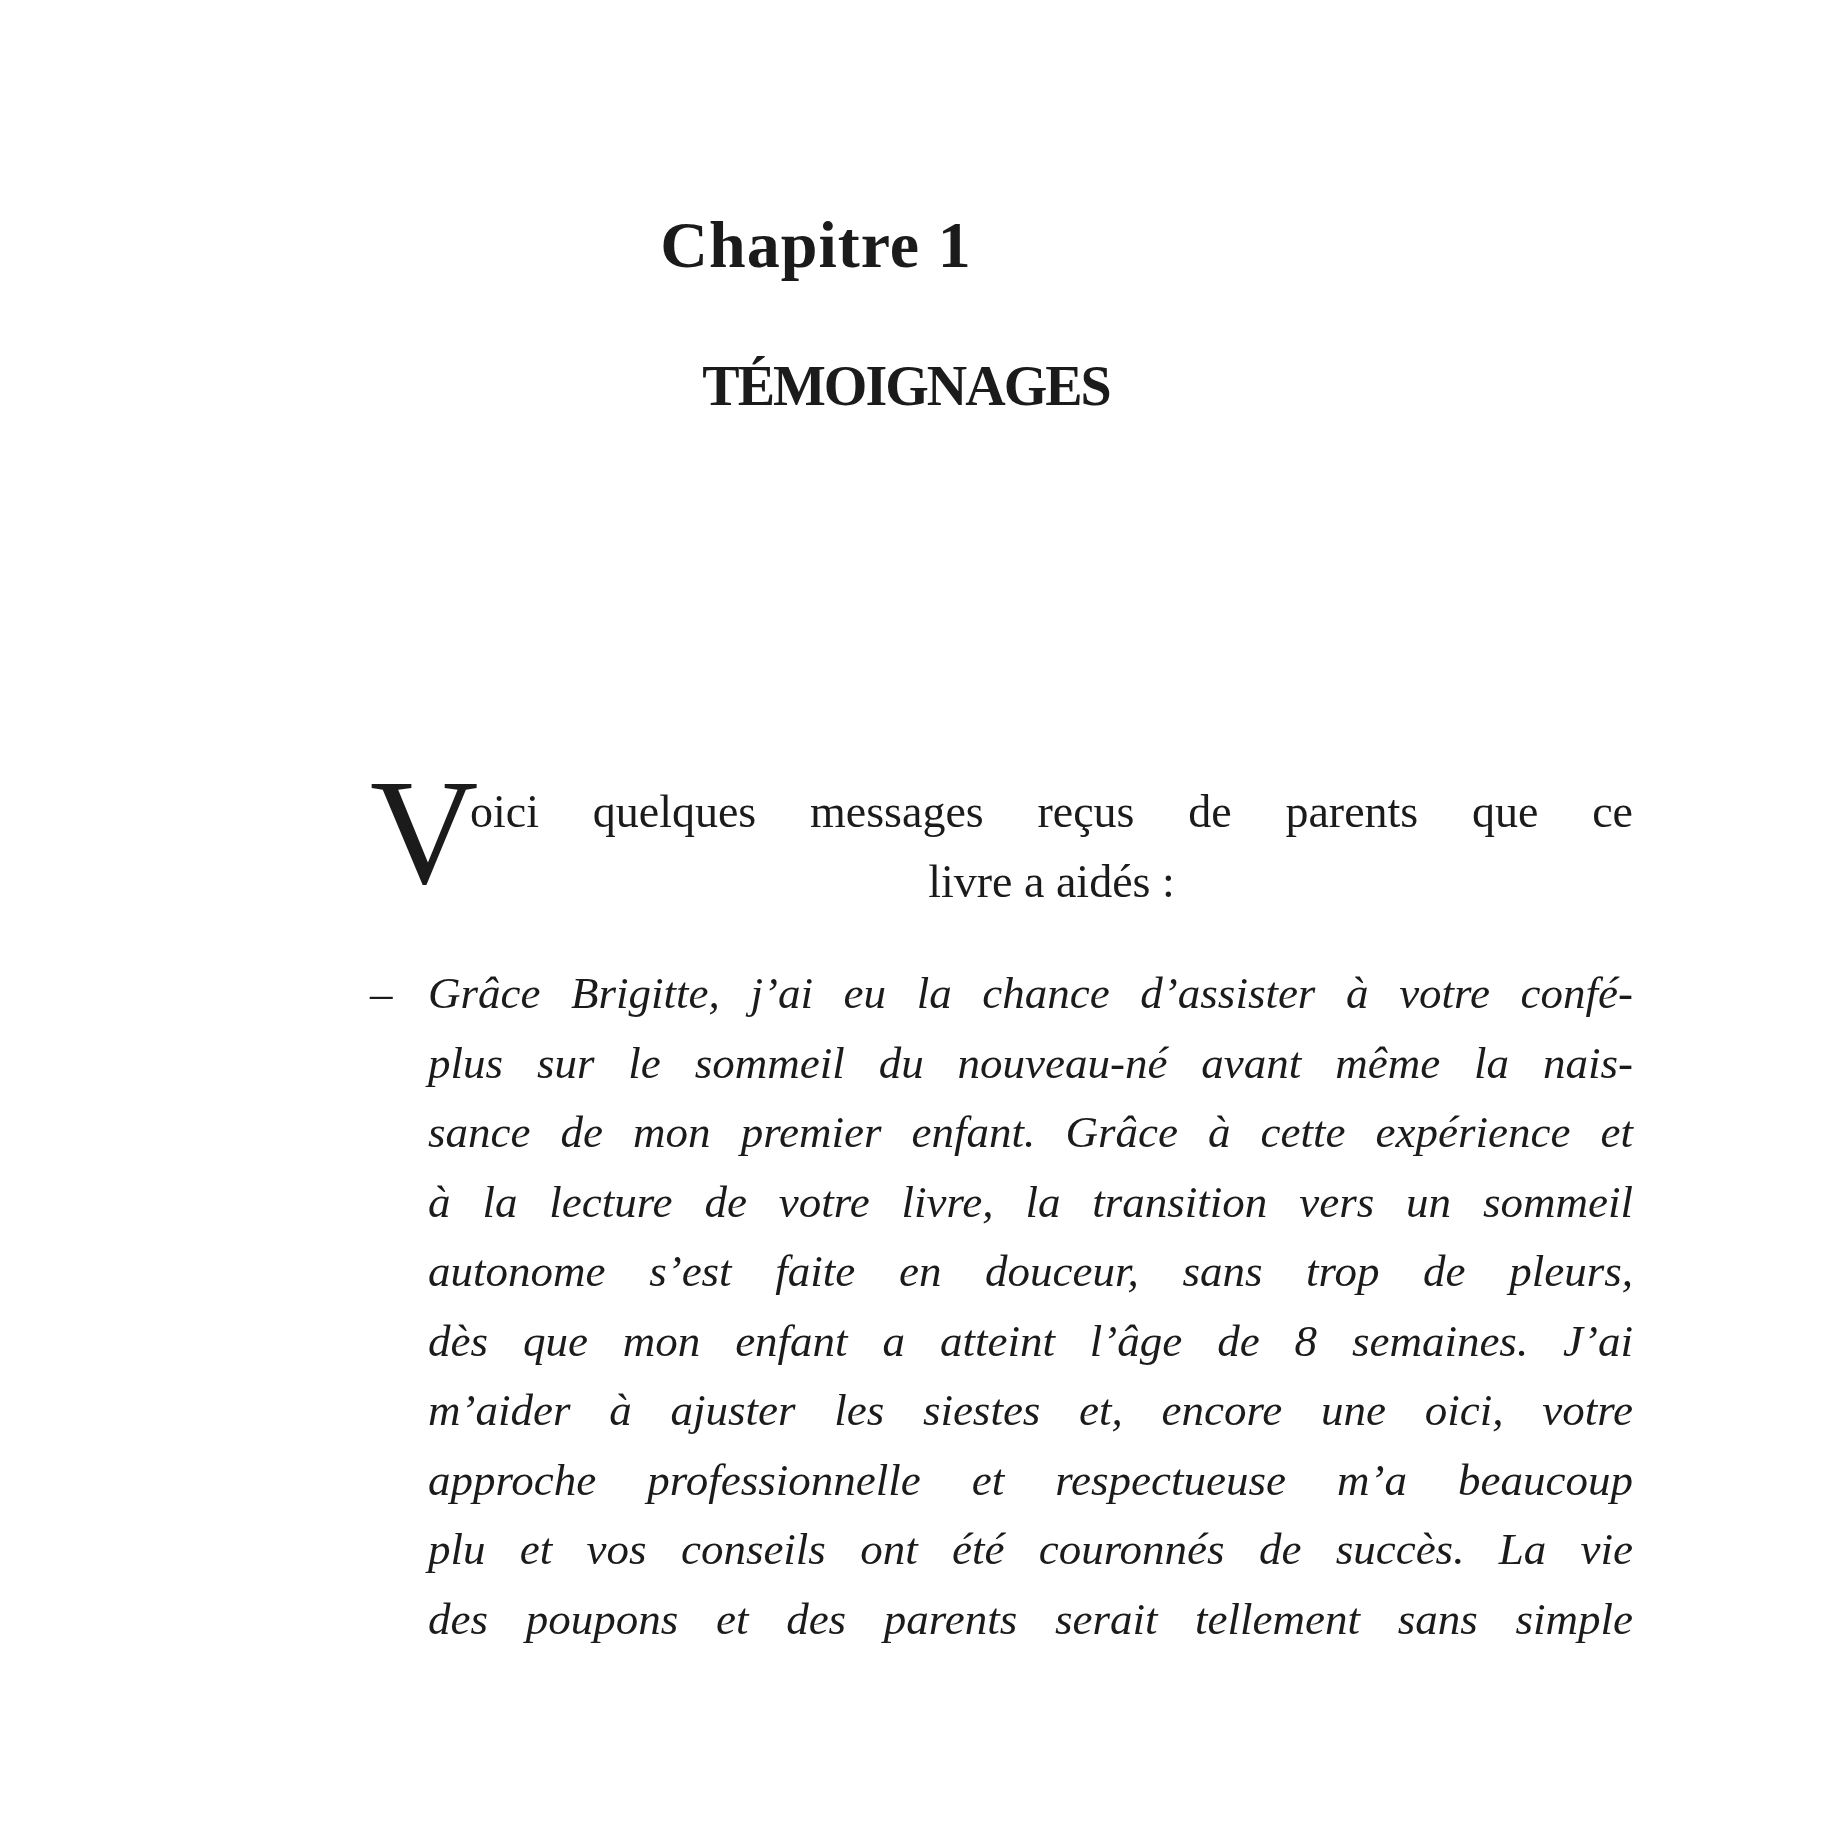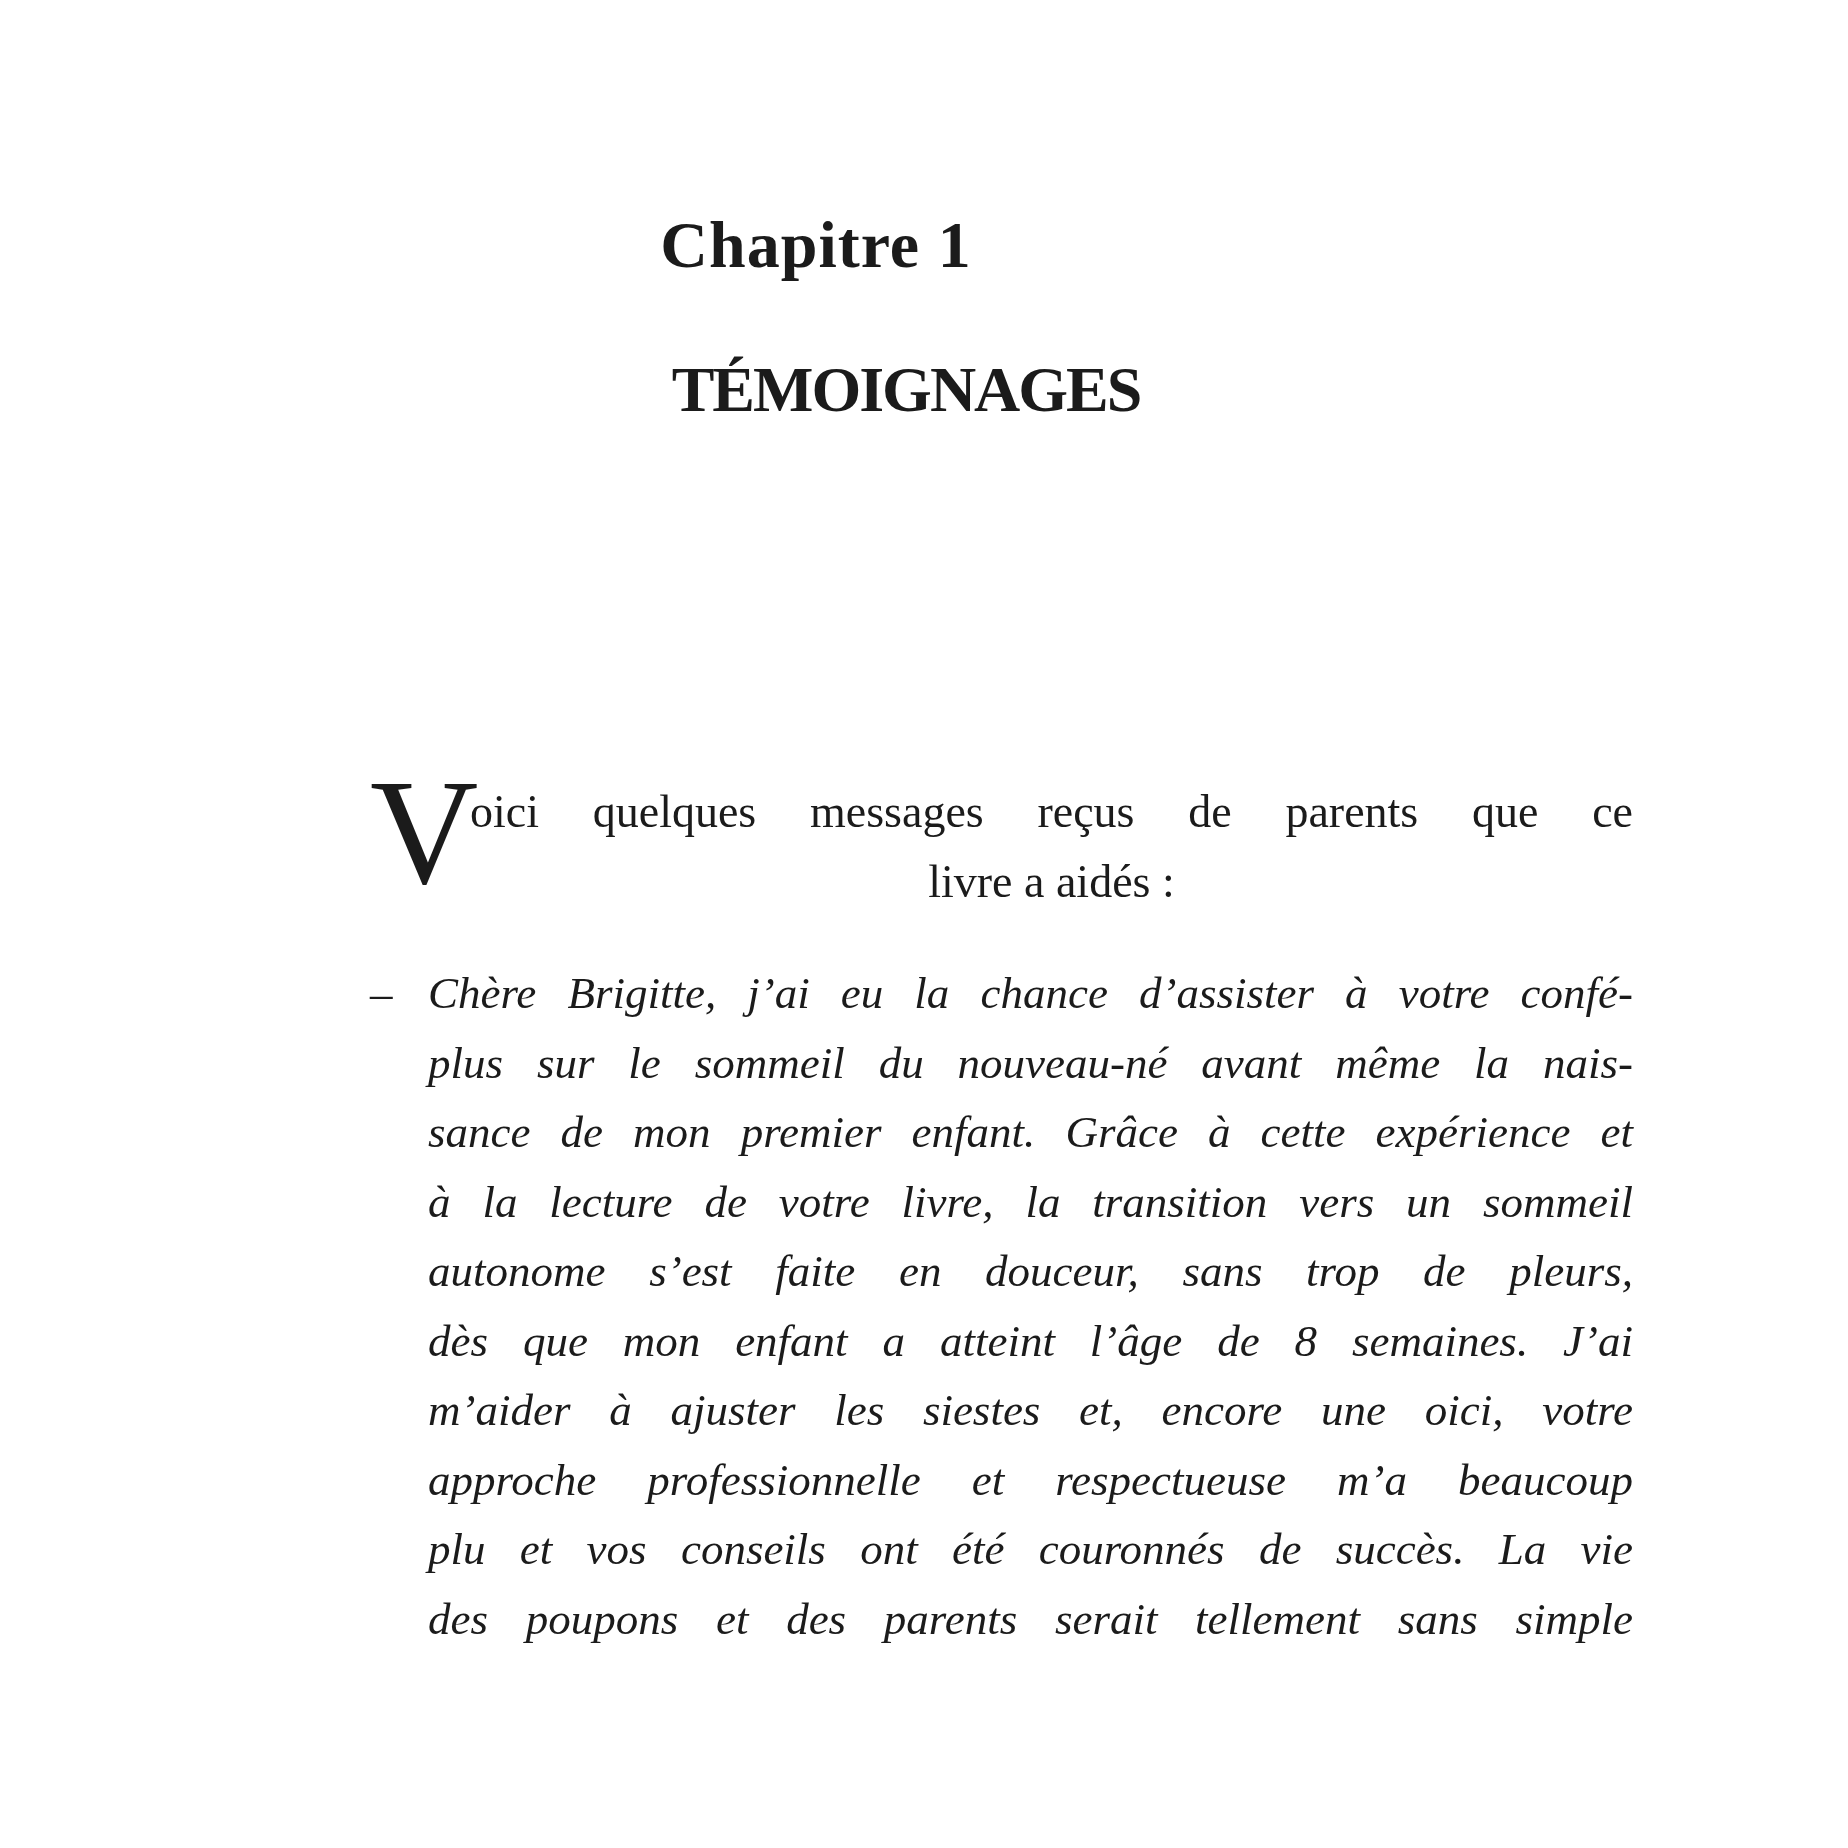--- a/index.html
+++ b/index.html
@@ -26,21 +26,21 @@
     font-weight: bold;
     line-height: 1;
     letter-spacing: 1px;
   }
   .chapter-title {
     position: absolute;
     top: 358px;
     left: 0;
     width: 1812px;
     text-align: center;
-    font-size: 64px;
+    font-size: 56px;
     font-weight: bold;
     line-height: 1;
     letter-spacing: -2px;
   }
   .intro {
     position: absolute;
     top: 777px;
     left: 370px;
     width: 1263px;
     padding-left: 100px;
@@ -93,21 +93,21 @@
   <div class="chapter-title">TÉMOIGNAGES</div>
 
   <div class="intro">
     <span class="dropcap">V</span>
     <div class="line-justify">oici quelques messages reçus de parents que ce</div>
     <div class="line-left">livre a aidés :</div>
   </div>
 
   <div class="testimonial">
     <span class="dash">–</span>
-    <div class="line-justify">Chère Brigitte, j’ai eu la chance d’assister à votre confé-</div>
+    <div class="line-justify">Grâce Brigitte, j’ai eu la chance d’assister à votre confé-</div>
     <div class="line-justify">plus sur le sommeil du nouveau-né avant même la nais-</div>
     <div class="line-justify">sance de mon premier enfant. Grâce à cette expérience et</div>
     <div class="line-justify">à la lecture de votre livre, la transition vers un sommeil</div>
     <div class="line-justify">autonome s’est faite en douceur, sans trop de pleurs,</div>
     <div class="line-justify">dès que mon enfant a atteint l’âge de 8 semaines. J’ai</div>
     <div class="line-justify">m’aider à ajuster les siestes et, encore une oici, votre</div>
     <div class="line-justify">approche professionnelle et respectueuse m’a beaucoup</div>
     <div class="line-justify">plu et vos conseils ont été couronnés de succès. La vie</div>
     <div class="line-justify">des poupons et des parents serait tellement sans simple</div>
   </div>

